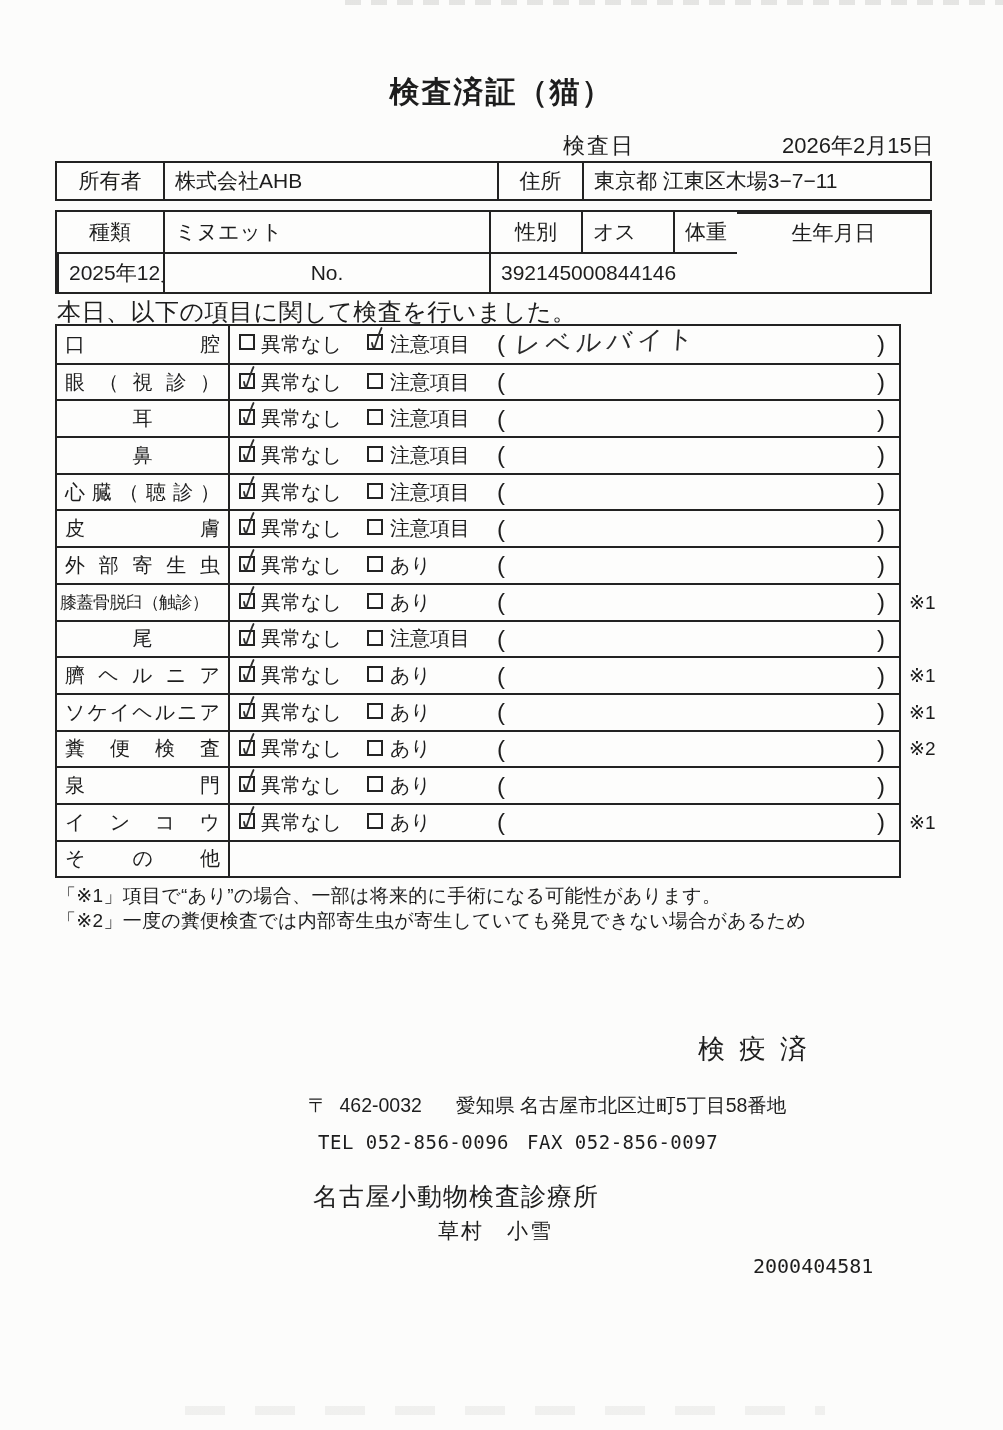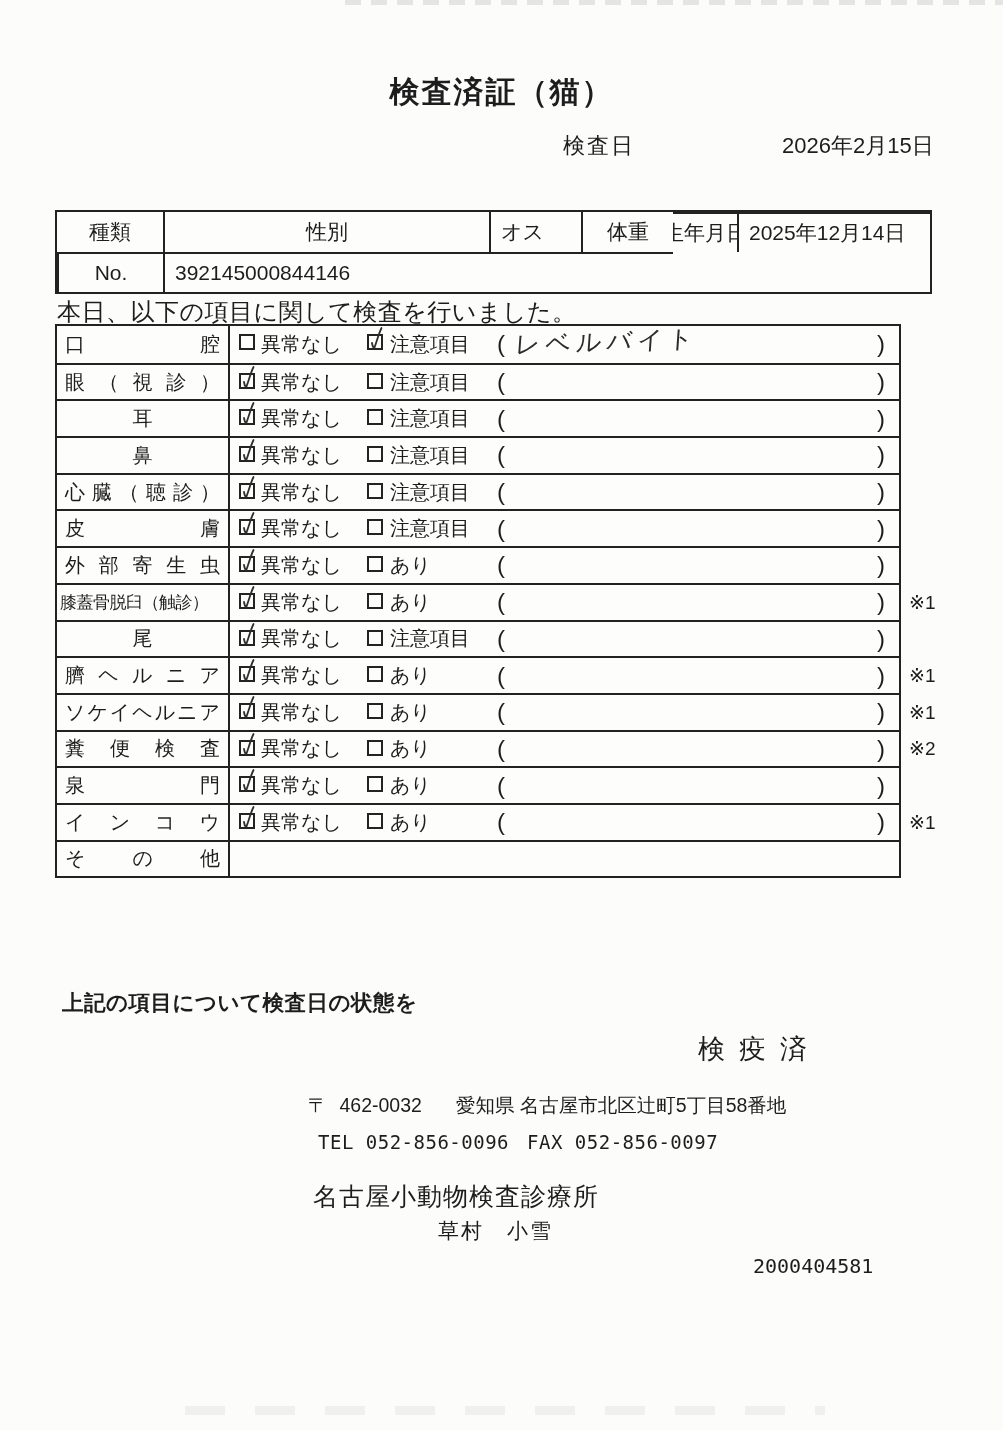--- a/index.html
+++ b/index.html
@@ -82,23 +82,30 @@
 <body>
 
 <div class="page">
   <div class="scan-top"></div>
 
   <div class="title">検査済証（猫）</div>
 
   <div class="insp-date-label">検査日</div>
   <div class="insp-date-value">2026年2月15日</div>
 
+  <div class="tbl tbl1">
+    <div class="cell lab first">所有者</div>
+    <div class="cell">株式会社AHB</div>
+    <div class="cell lab">住所</div>
+    <div class="cell">東京都 江東区木場3−7−11</div>
+  </div>
 
   <div class="tbl tbl2">
     <div class="cell lab first">種類</div>
+    <div class="cell">ミヌエット</div>
     <div class="cell lab">性別</div>
     <div class="cell">オス</div>
     <div class="cell lab">体重</div>
     <div class="cell lab first top2">生年月日</div>
     <div class="cell top2">2025年12月14日</div>
     <div class="cell lab top2">No.</div>
     <div class="cell top2" style="grid-column:span 3;">392145000844146</div>
   </div>
 
   <div class="intro">本日、以下の項目に関して検査を行いました。</div>
@@ -371,23 +378,24 @@
     <div class="insp-row">
       <div class="row-label" data-justify="">
           <span>そ</span>
           <span>の</span>
           <span>他</span>
         </div>
     </div>
 
   </div>
 
+  <div class="footnote fn1">「※1」項目で“あり”の場合、一部は将来的に手術になる可能性があります。</div>
+  <div class="footnote fn2">「※2」一度の糞便検査では内部寄生虫が寄生していても発見できない場合があるため</div>
 
   <div class="disclaimer">
-    <div>上記の項目について検査日の状態を</div>
   </div>
 
   <div class="stamp">検疫済</div>
 
   <div class="clinic-address">
     <span>〒</span><span class="gap2"></span><span>462-0032</span><span class="gap"></span><span>愛知県 名古屋市北区辻町5丁目58番地</span>
   </div>
 
   <div class="clinic-tel">
     <span>TEL</span> <span>052-856-0096</span><span class="gap"></span><span>FAX</span> <span>052-856-0097</span>

